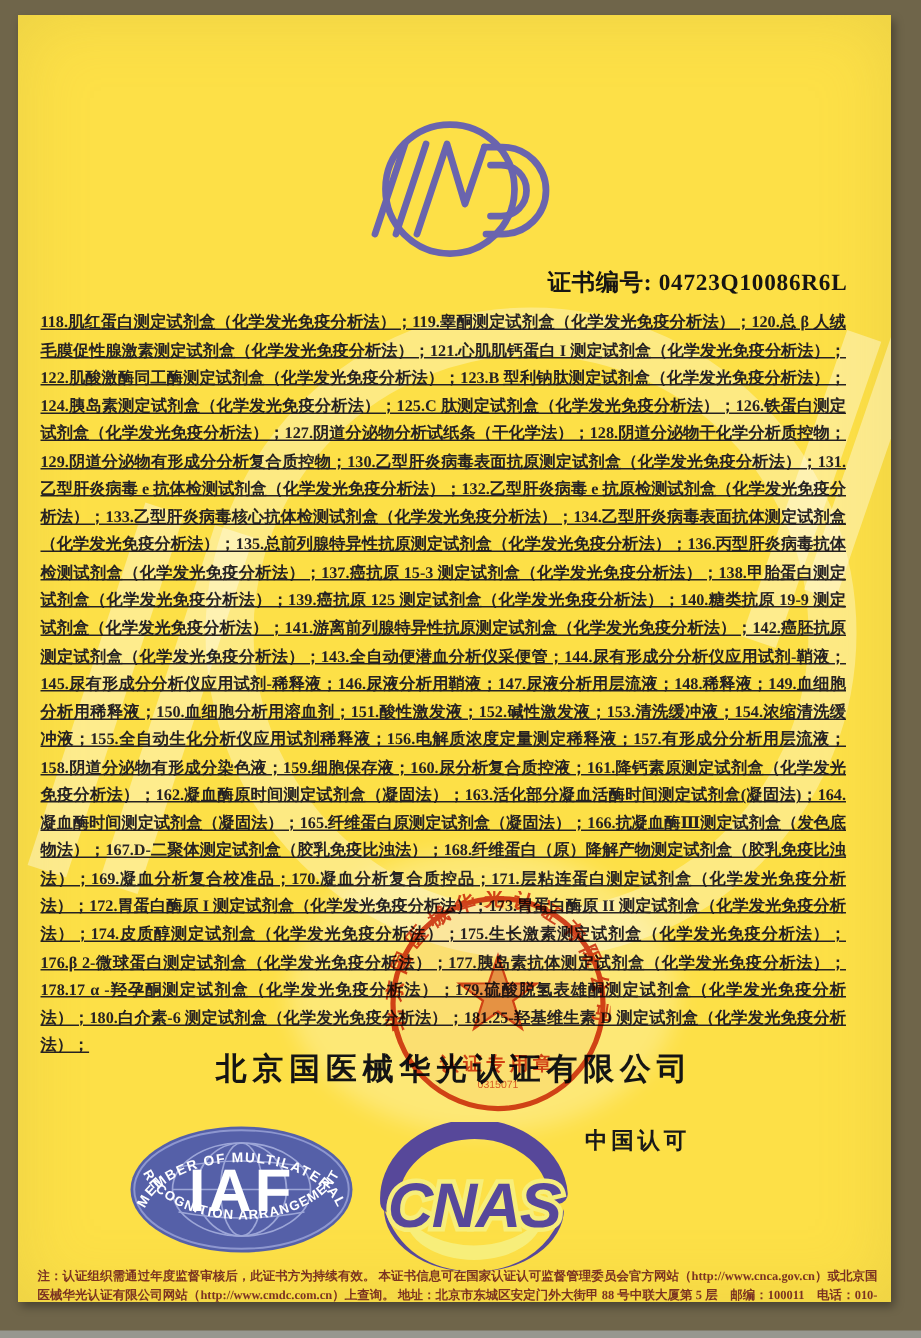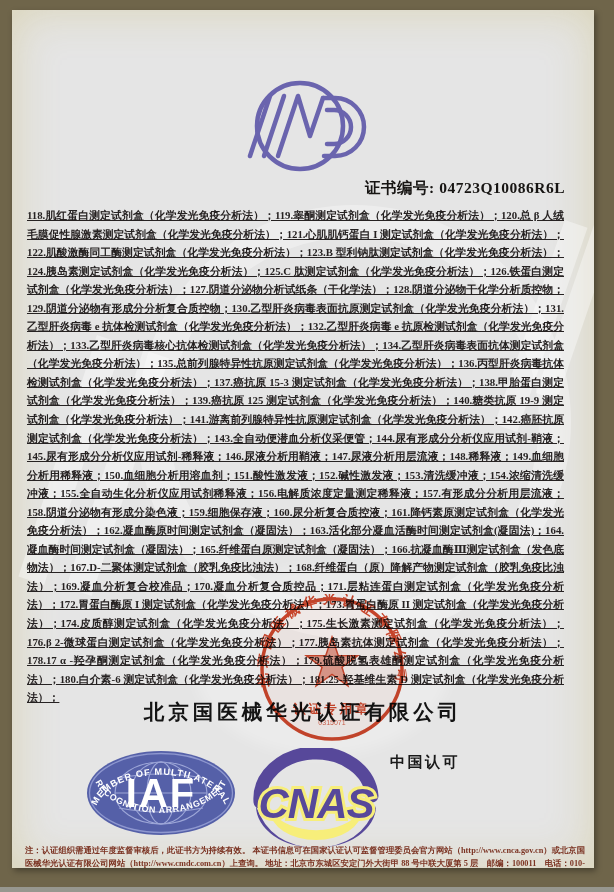--- a/index.html
+++ b/index.html
@@ -1,19 +1,19 @@
 <!DOCTYPE html>
 <html><head>
 <meta charset="utf-8">
 <style>
   html,body{margin:0;padding:0;background:#4a443a;}
   .scan{position:relative;width:614px;height:892px;background:#6f654a;overflow:hidden;
         font-family:"Liberation Serif","DejaVu Serif",serif;}
   .scan-bottom-edge{position:absolute;left:0;right:0;bottom:0;height:5px;background:#97978f;}
-  .page{position:absolute;left:12px;top:10px;width:582px;height:858px;background:#e5e5e5;
+  .page{position:absolute;left:12px;top:10px;width:582px;height:858px;background:#fde047;
         overflow:hidden;box-shadow:inset 0 0 46px rgba(190,168,60,.28), 2px 3px 6px rgba(0,0,0,.35);}
   
   .wm{position:absolute;pointer-events:none;}
   .wm-ring{left:125px;top:195px;width:370px;height:370px;border-radius:50%;
            border:32px solid rgba(255,255,255,.33);}
   .wm-stripe{background:rgba(255,255,255,.38);}
   .wm-s1{left:45px;top:323px;width:27px;height:254px;transform:rotate(18deg);}
   .wm-s2{left:92px;top:338px;width:27px;height:250px;transform:rotate(18deg);}
   .wm-s3{left:517px;top:208px;width:24px;height:216px;transform:rotate(19deg);}
   .wm-s4{left:556px;top:192px;width:22px;height:200px;transform:rotate(19deg);}
@@ -28,21 +28,21 @@
          font-weight:bold;color:#262222;text-align:justify;text-justify:inter-ideograph;text-decoration:underline;}
   .company{position:absolute;left:0;top:688px;width:100%;text-align:center;font-size:20.5px;
            font-weight:bold;letter-spacing:4px;color:#141414;
            font-family:"Liberation Sans","DejaVu Sans",sans-serif;}
   
   .stamp{position:absolute;left:245px;top:584px;mix-blend-mode:multiply;opacity:.93;}
   
   .iaf-logo{position:absolute;left:73px;top:739px;}
   .cnas-logo{position:absolute;left:240px;top:738px;}
   .accred-text{position:absolute;left:378px;top:741px;color:#191919;
-               font-family:Liberation Sans, sans-serif;}
+               font-family:Liberation Mono, monospace;}
   .accred-text .cn{font-size:15px;line-height:22.5px;letter-spacing:2.5px;font-weight:600;}
   .accred-text .en{font-size:14.2px;line-height:22px;letter-spacing:.2px;font-weight:600;}
   
   .footer-note{position:absolute;left:13px;top:835px;width:560px;font-size:8.3px;line-height:12.8px;
                font-weight:bold;color:#7b3322;text-align:justify;}
 </style>
 </head>
 <body>
 
 <div class="scan">

